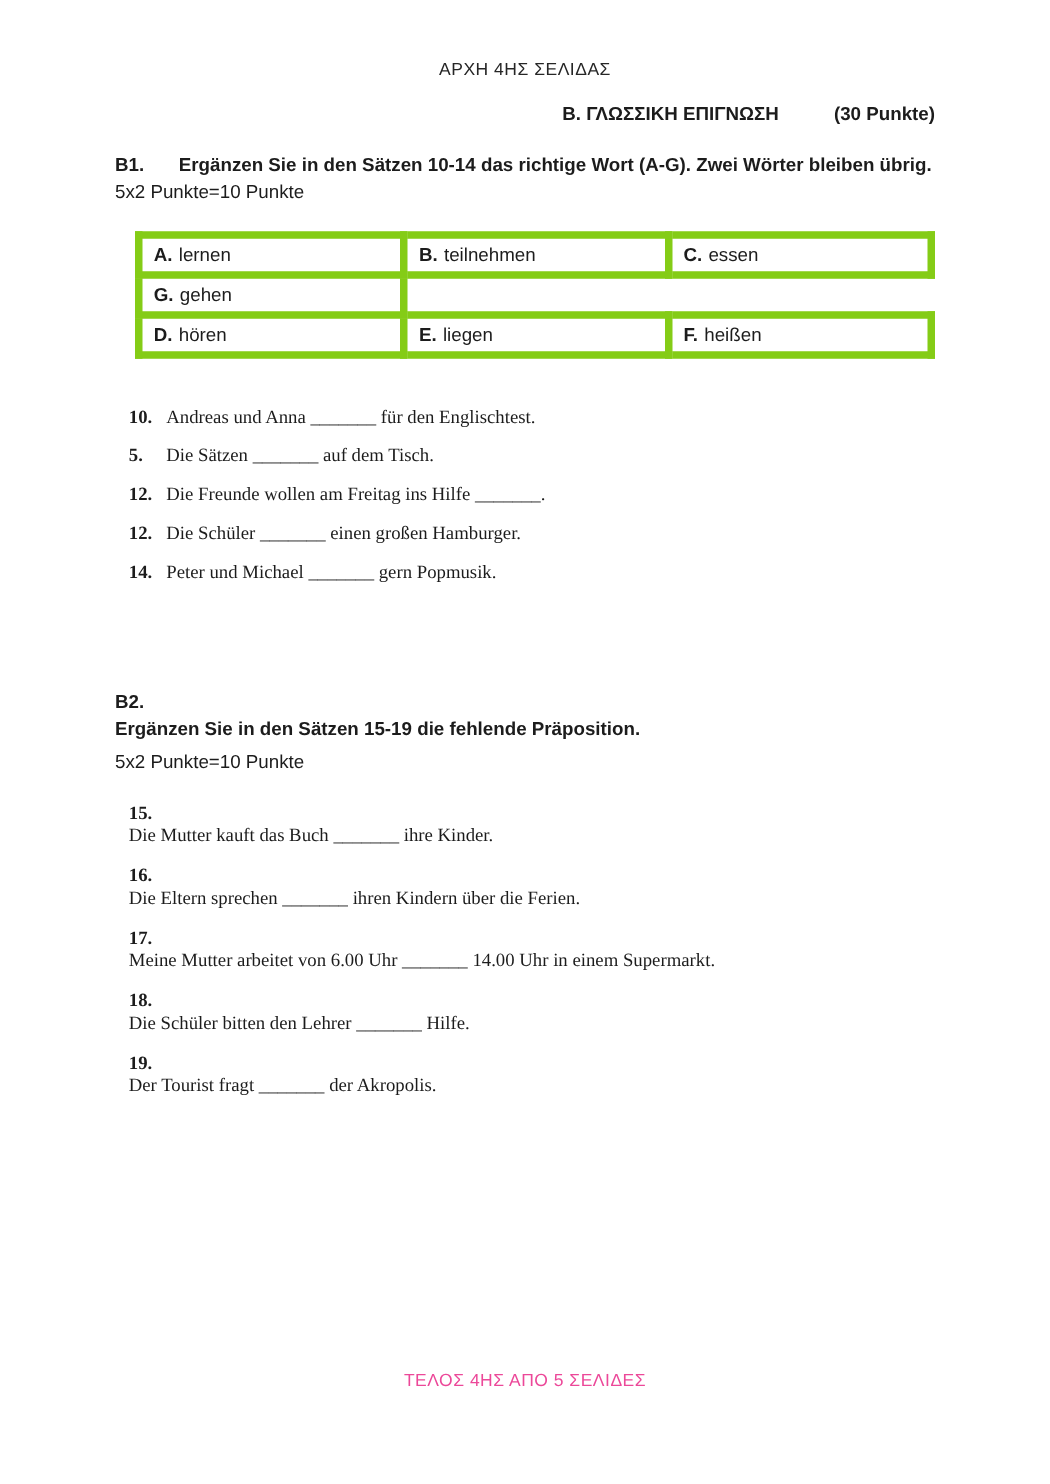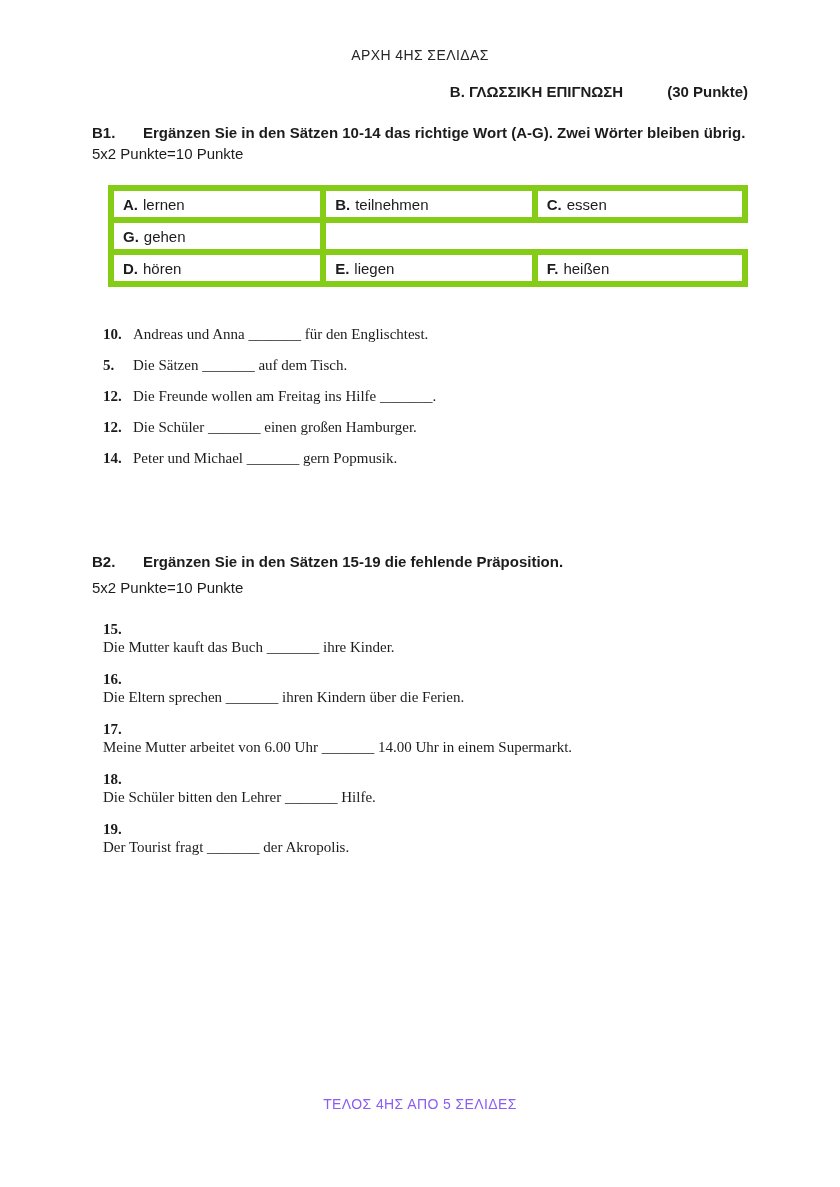--- a/index.html
+++ b/index.html
@@ -33,21 +33,21 @@
     gap: 44px;
   }
 
   .task-head {
     display: flex;
     font-weight: bold;
     line-height: 22px;
     justify-content: flex-end;
   }
   .task-head.b1 { margin-top: 21px; }
-  .task-head.b2 { margin-top: 84px; }
+  .task-head.b2 { margin-top: 84px; flex-direction: column; }
   .task-num { flex: none; width: 51px; }
   .task-instruction { flex: 1; text-align: justify; }
 
   .points-note {
     text-align: left;
     line-height: 17px;
     margin-top: 1px;
   }
   .points-note.p2 { margin-top: 6px; }
 
@@ -79,21 +79,21 @@
   .item-text { flex: 1; }
 
   .page-footer {
     position: absolute;
     left: 0; right: 0;
     top: 1096px;
     text-align: center;
     font-size: 14px;
     line-height: 16px;
     letter-spacing: 0.4px;
-    color: #8b5cf6;
+    color: #ec4899;
   }
 </style>
 </head>
 <body>
 
 <div class="page">
 
   <div class="page-header">ΑΡΧΗ 4ΗΣ ΣΕΛΙΔΑΣ</div>
 
   <div class="content">

